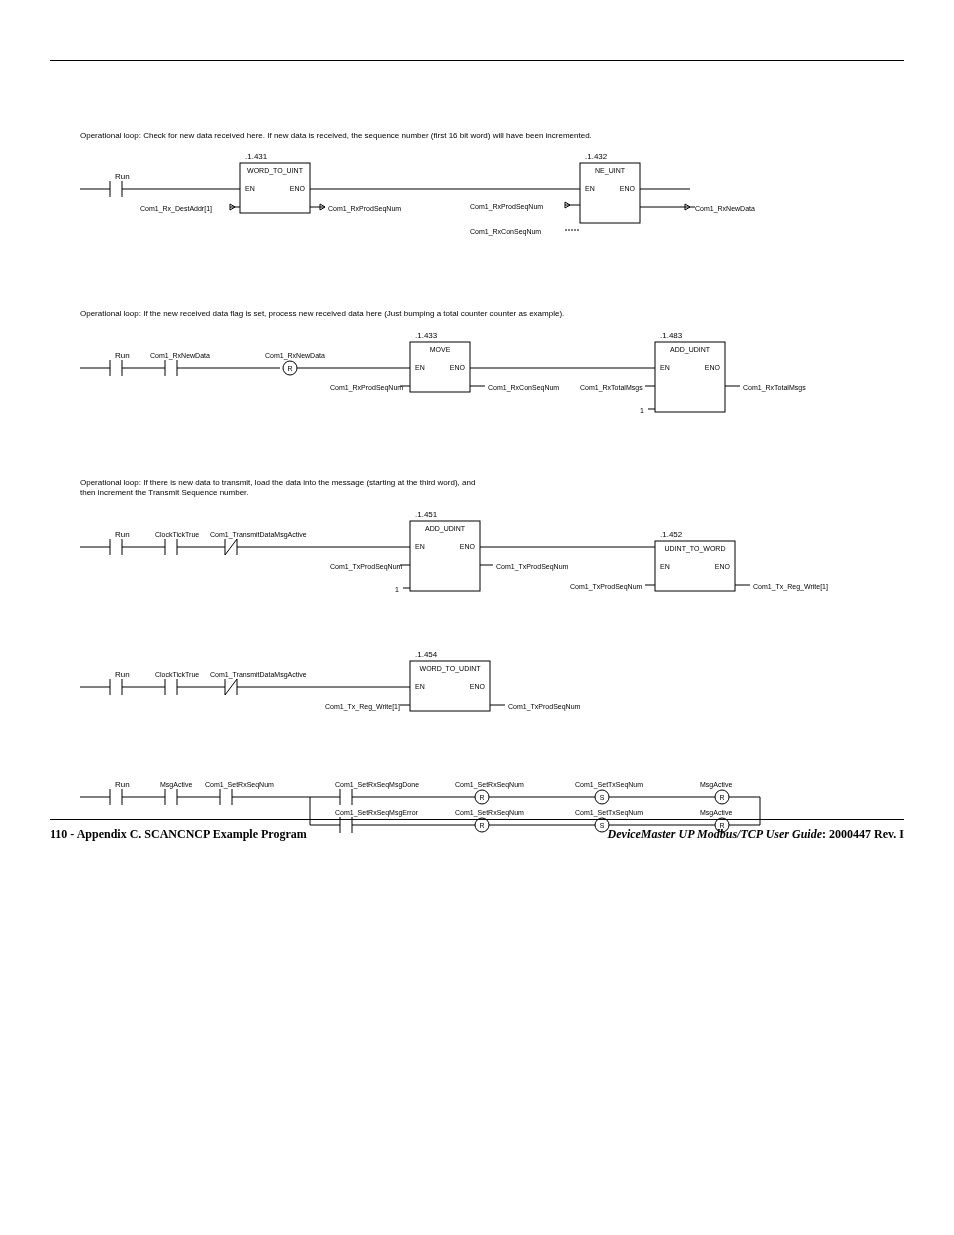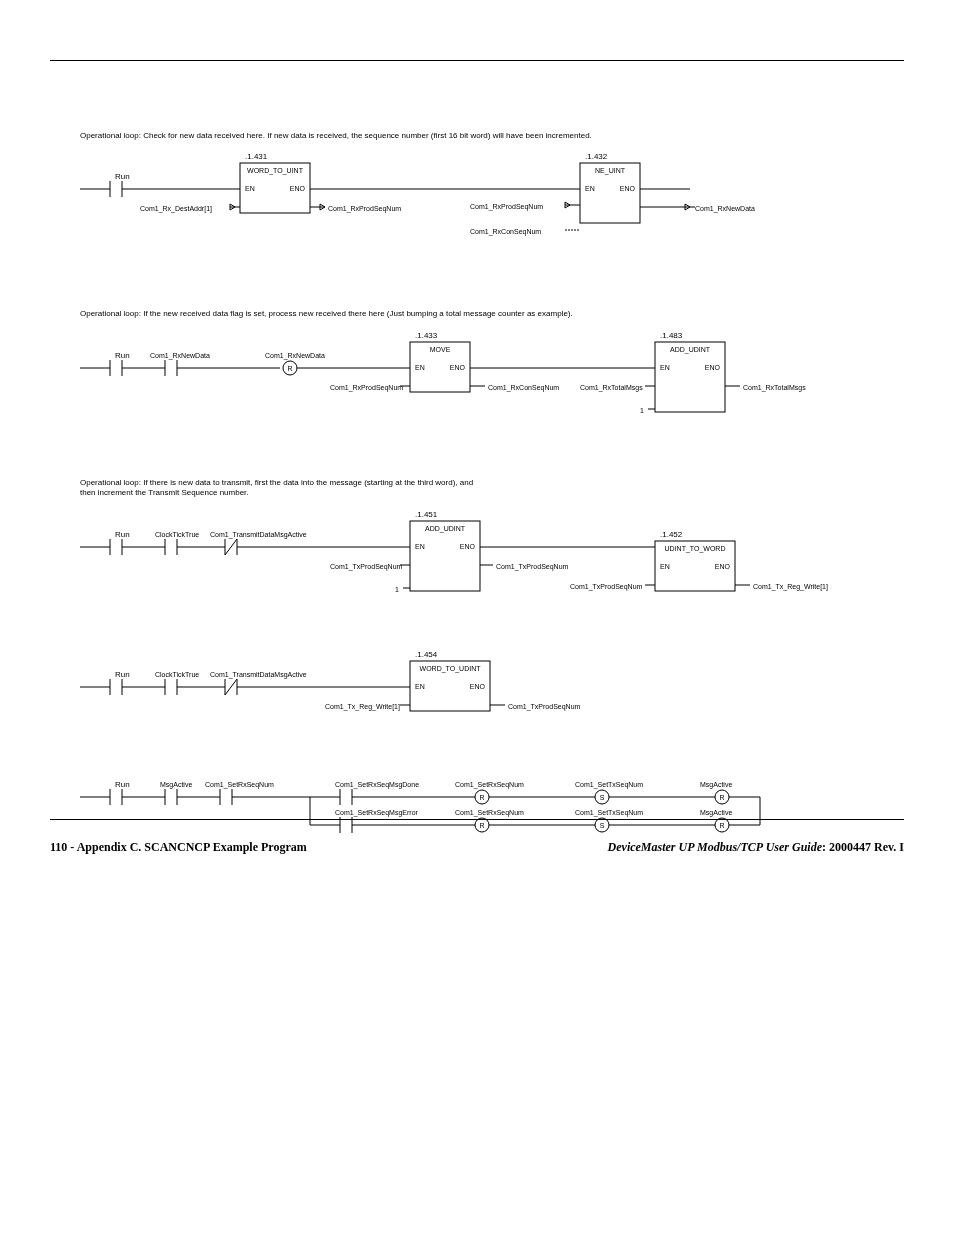--- a/index.html
+++ b/index.html
@@ -41,21 +41,21 @@
   }
   .bottom-rule {
     border-top: 1px solid #000;
     position: absolute;
     bottom: 60px;
     left: 50px;
     right: 50px;
   }
   .footer {
     position: absolute;
-    bottom: 25px;
+    bottom: 38px;
     left: 50px;
     right: 50px;
     font-size: 12px;
   }
   .footer-left {
     float: left;
     font-family: "Times New Roman", serif;
   }
   .footer-left b { font-weight: bold; }
   .footer-right {
@@ -112,21 +112,21 @@
         <text x="390" y="85" font-size="7"><tspan>Com1_RxConSeqNum</tspan></text>
         <line x1="485" y1="81" x2="500" y2="81" stroke="#000" stroke-dasharray="2,1"></line>
 
         <line x1="560" y1="40" x2="610" y2="40" stroke="#000"></line>
         <text x="615" y="62" font-size="7"><tspan>Com1_RxNewData</tspan></text>
         <line x1="560" y1="58" x2="615" y2="58" stroke="#000"></line>
         <path d="M605 55 L610 58 L605 61 Z" fill="none" stroke="#000"></path>
       </svg>
     </div>
 
-    <div class="comment">Operational loop: If the new received data flag is set, process new received there here (Just bumping a total message counter as example).</div>
+    <div class="comment">Operational loop: If the new received data flag is set, process new received data here (Just bumping a total counter counter as example).</div>
     <div class="rung">
       <svg width="780" height="120" viewBox="0 0 780 120">
         <line x1="0" y1="40" x2="30" y2="40" stroke="#000"></line>
         <text x="35" y="30" font-size="8"><tspan>Run</tspan></text>
         <line x1="30" y1="32" x2="30" y2="48" stroke="#000"></line>
         <line x1="42" y1="32" x2="42" y2="48" stroke="#000"></line>
         <line x1="42" y1="40" x2="85" y2="40" stroke="#000"></line>
         <text x="70" y="30" font-size="7"><tspan>Com1_RxNewData</tspan></text>
         <line x1="85" y1="32" x2="85" y2="48" stroke="#000"></line>
         <line x1="97" y1="32" x2="97" y2="48" stroke="#000"></line>
@@ -155,21 +155,21 @@
         <text x="640" y="42" font-size="7" text-anchor="end"><tspan>ENO</tspan></text>
         <text x="500" y="62" font-size="7"><tspan>Com1_RxTotalMsgs</tspan></text>
         <line x1="565" y1="58" x2="575" y2="58" stroke="#000"></line>
         <text x="560" y="85" font-size="7"><tspan>1</tspan></text>
         <line x1="568" y1="81" x2="575" y2="81" stroke="#000"></line>
         <line x1="645" y1="58" x2="660" y2="58" stroke="#000"></line>
         <text x="663" y="62" font-size="7"><tspan>Com1_RxTotalMsgs</tspan></text>
       </svg>
     </div>
 
-    <div class="comment" style="white-space:pre-line">Operational loop: If there is new data to transmit, first the data into the message (starting at the third word), and
+    <div class="comment" style="white-space:pre-line">Operational loop: If there is new data to transmit, load the data into the message (starting at the third word), and
 then increment the Transmit Sequence number.</div>
     <div class="rung">
       <svg width="780" height="110" viewBox="0 0 780 110">
         <line x1="0" y1="40" x2="30" y2="40" stroke="#000"></line>
         <text x="35" y="30" font-size="8"><tspan>Run</tspan></text>
         <line x1="30" y1="32" x2="30" y2="48" stroke="#000"></line>
           <line x1="42" y1="32" x2="42" y2="48" stroke="#000"></line>
         <line x1="42" y1="40" x2="85" y2="40" stroke="#000"></line>
         <text x="75" y="30" font-size="7"><tspan>ClockTickTrue</tspan></text>
         <line x1="85" y1="32" x2="85" y2="48" stroke="#000"></line>

